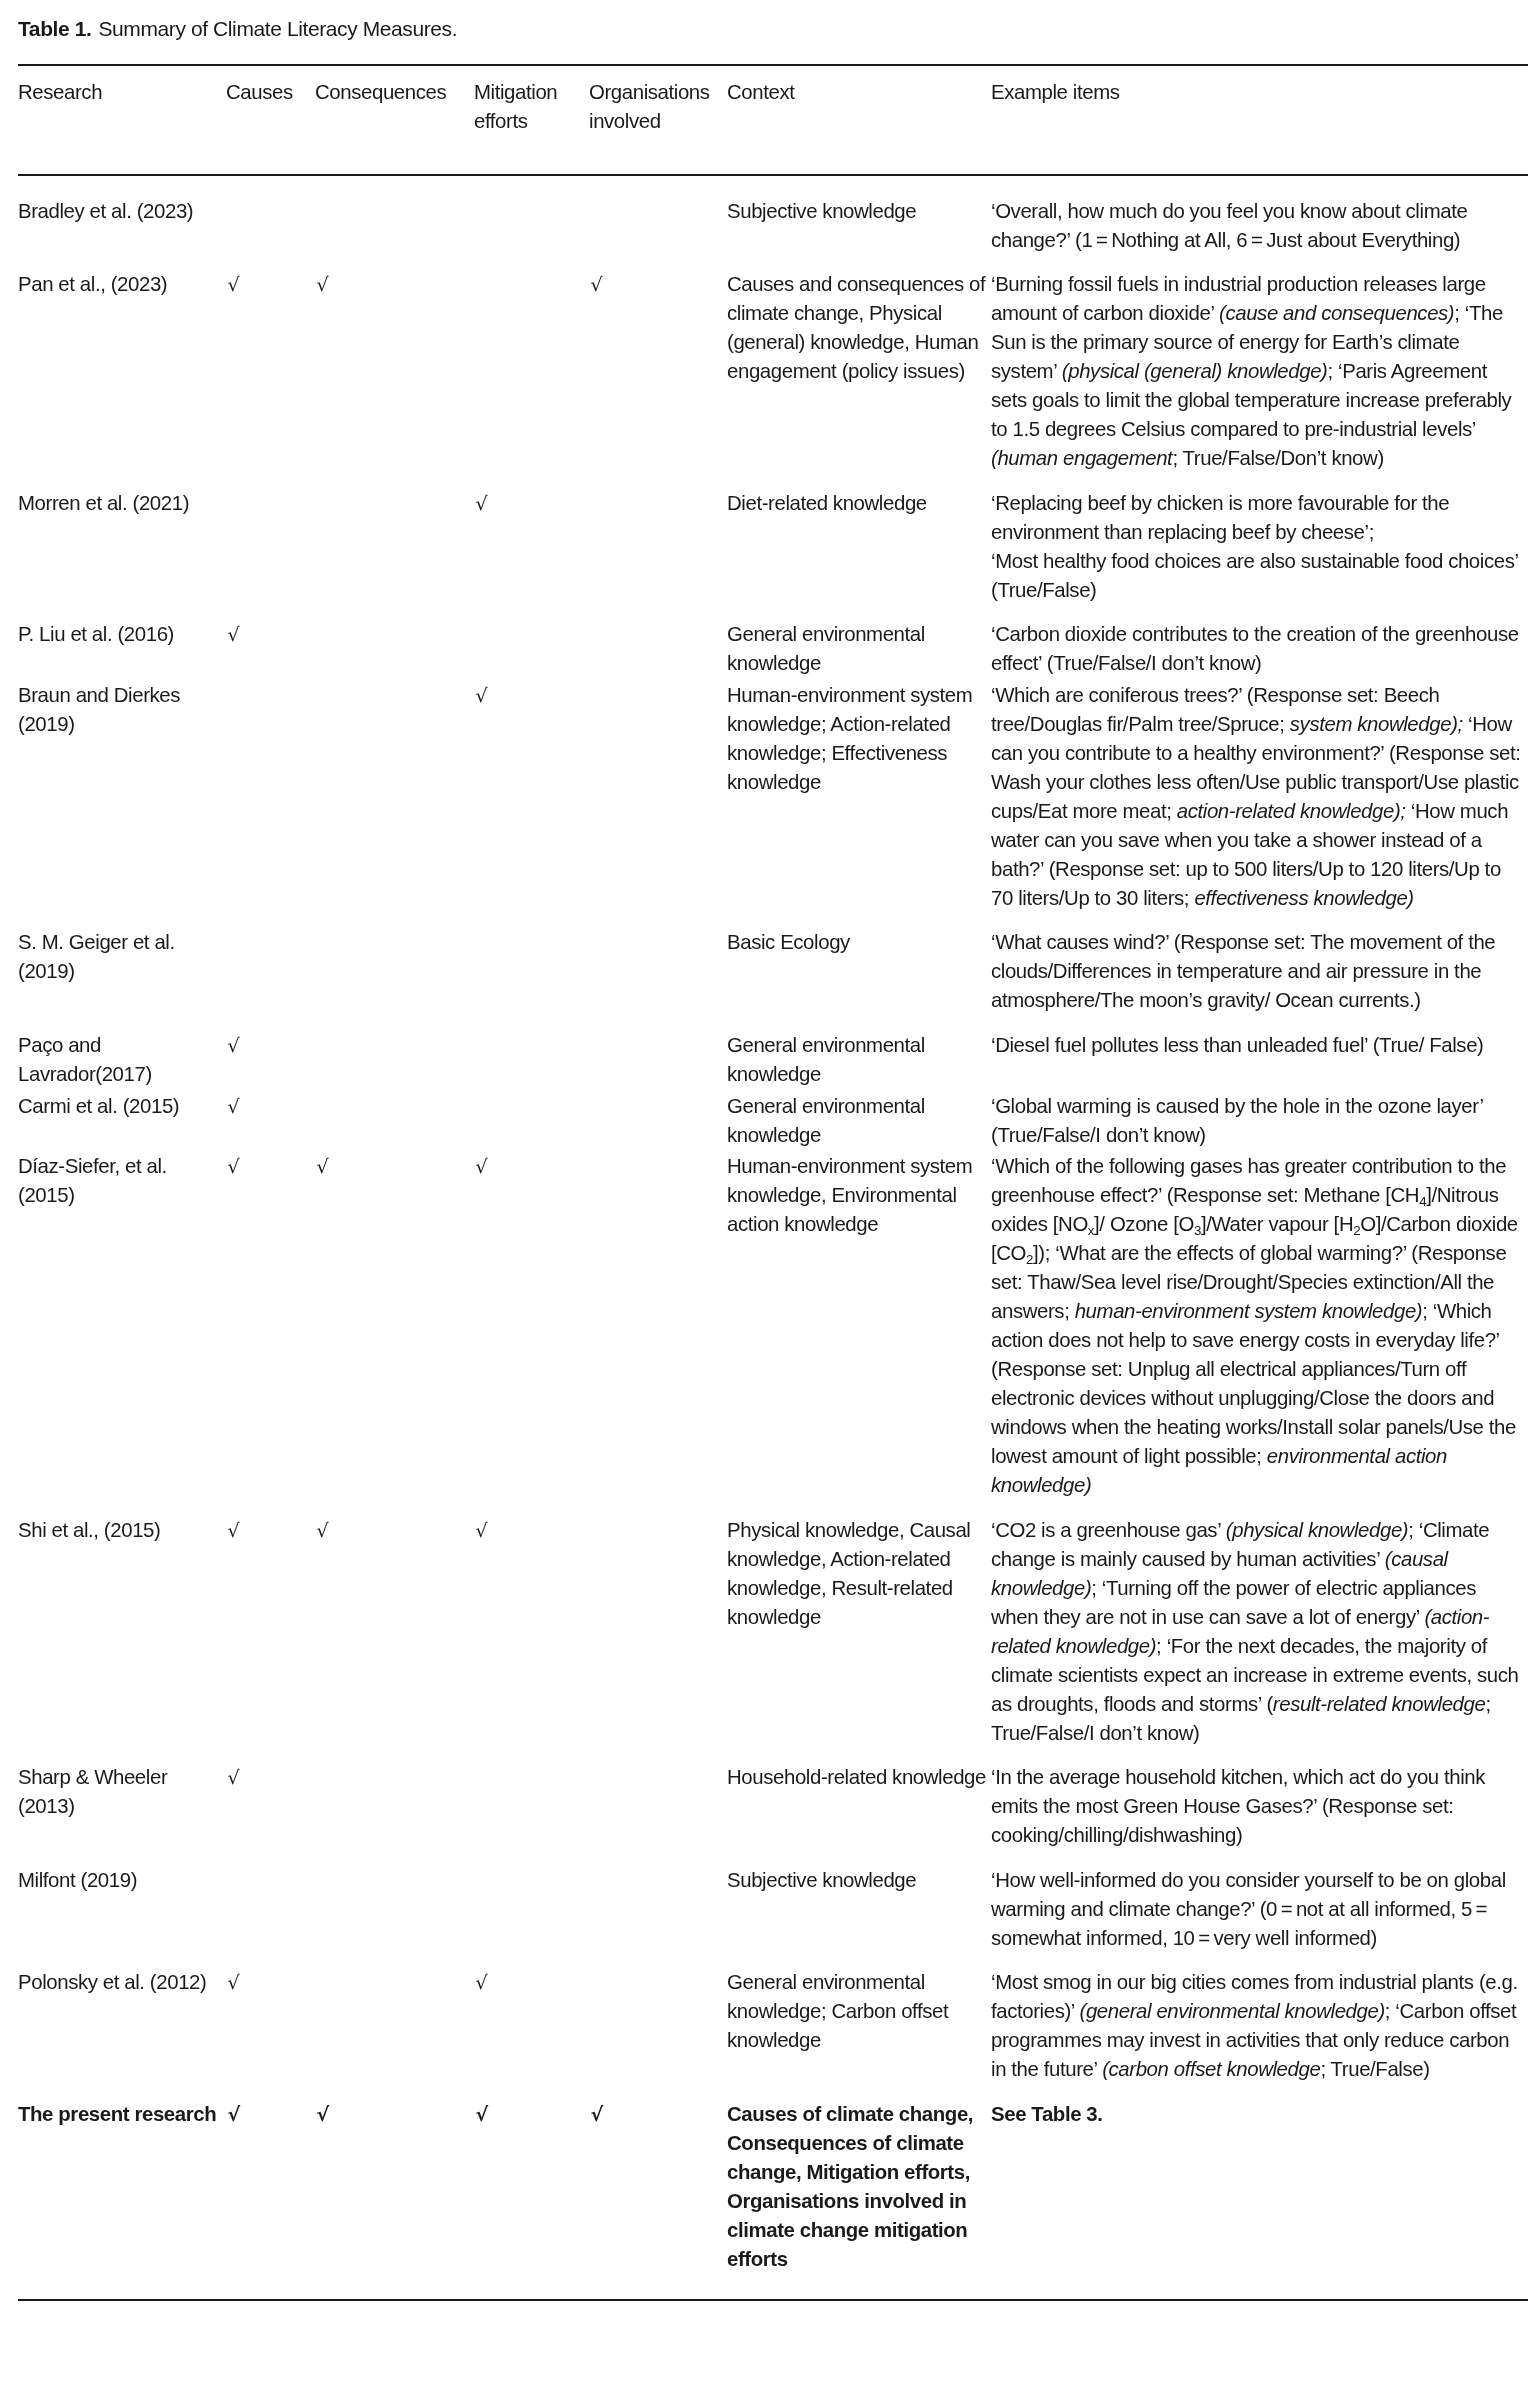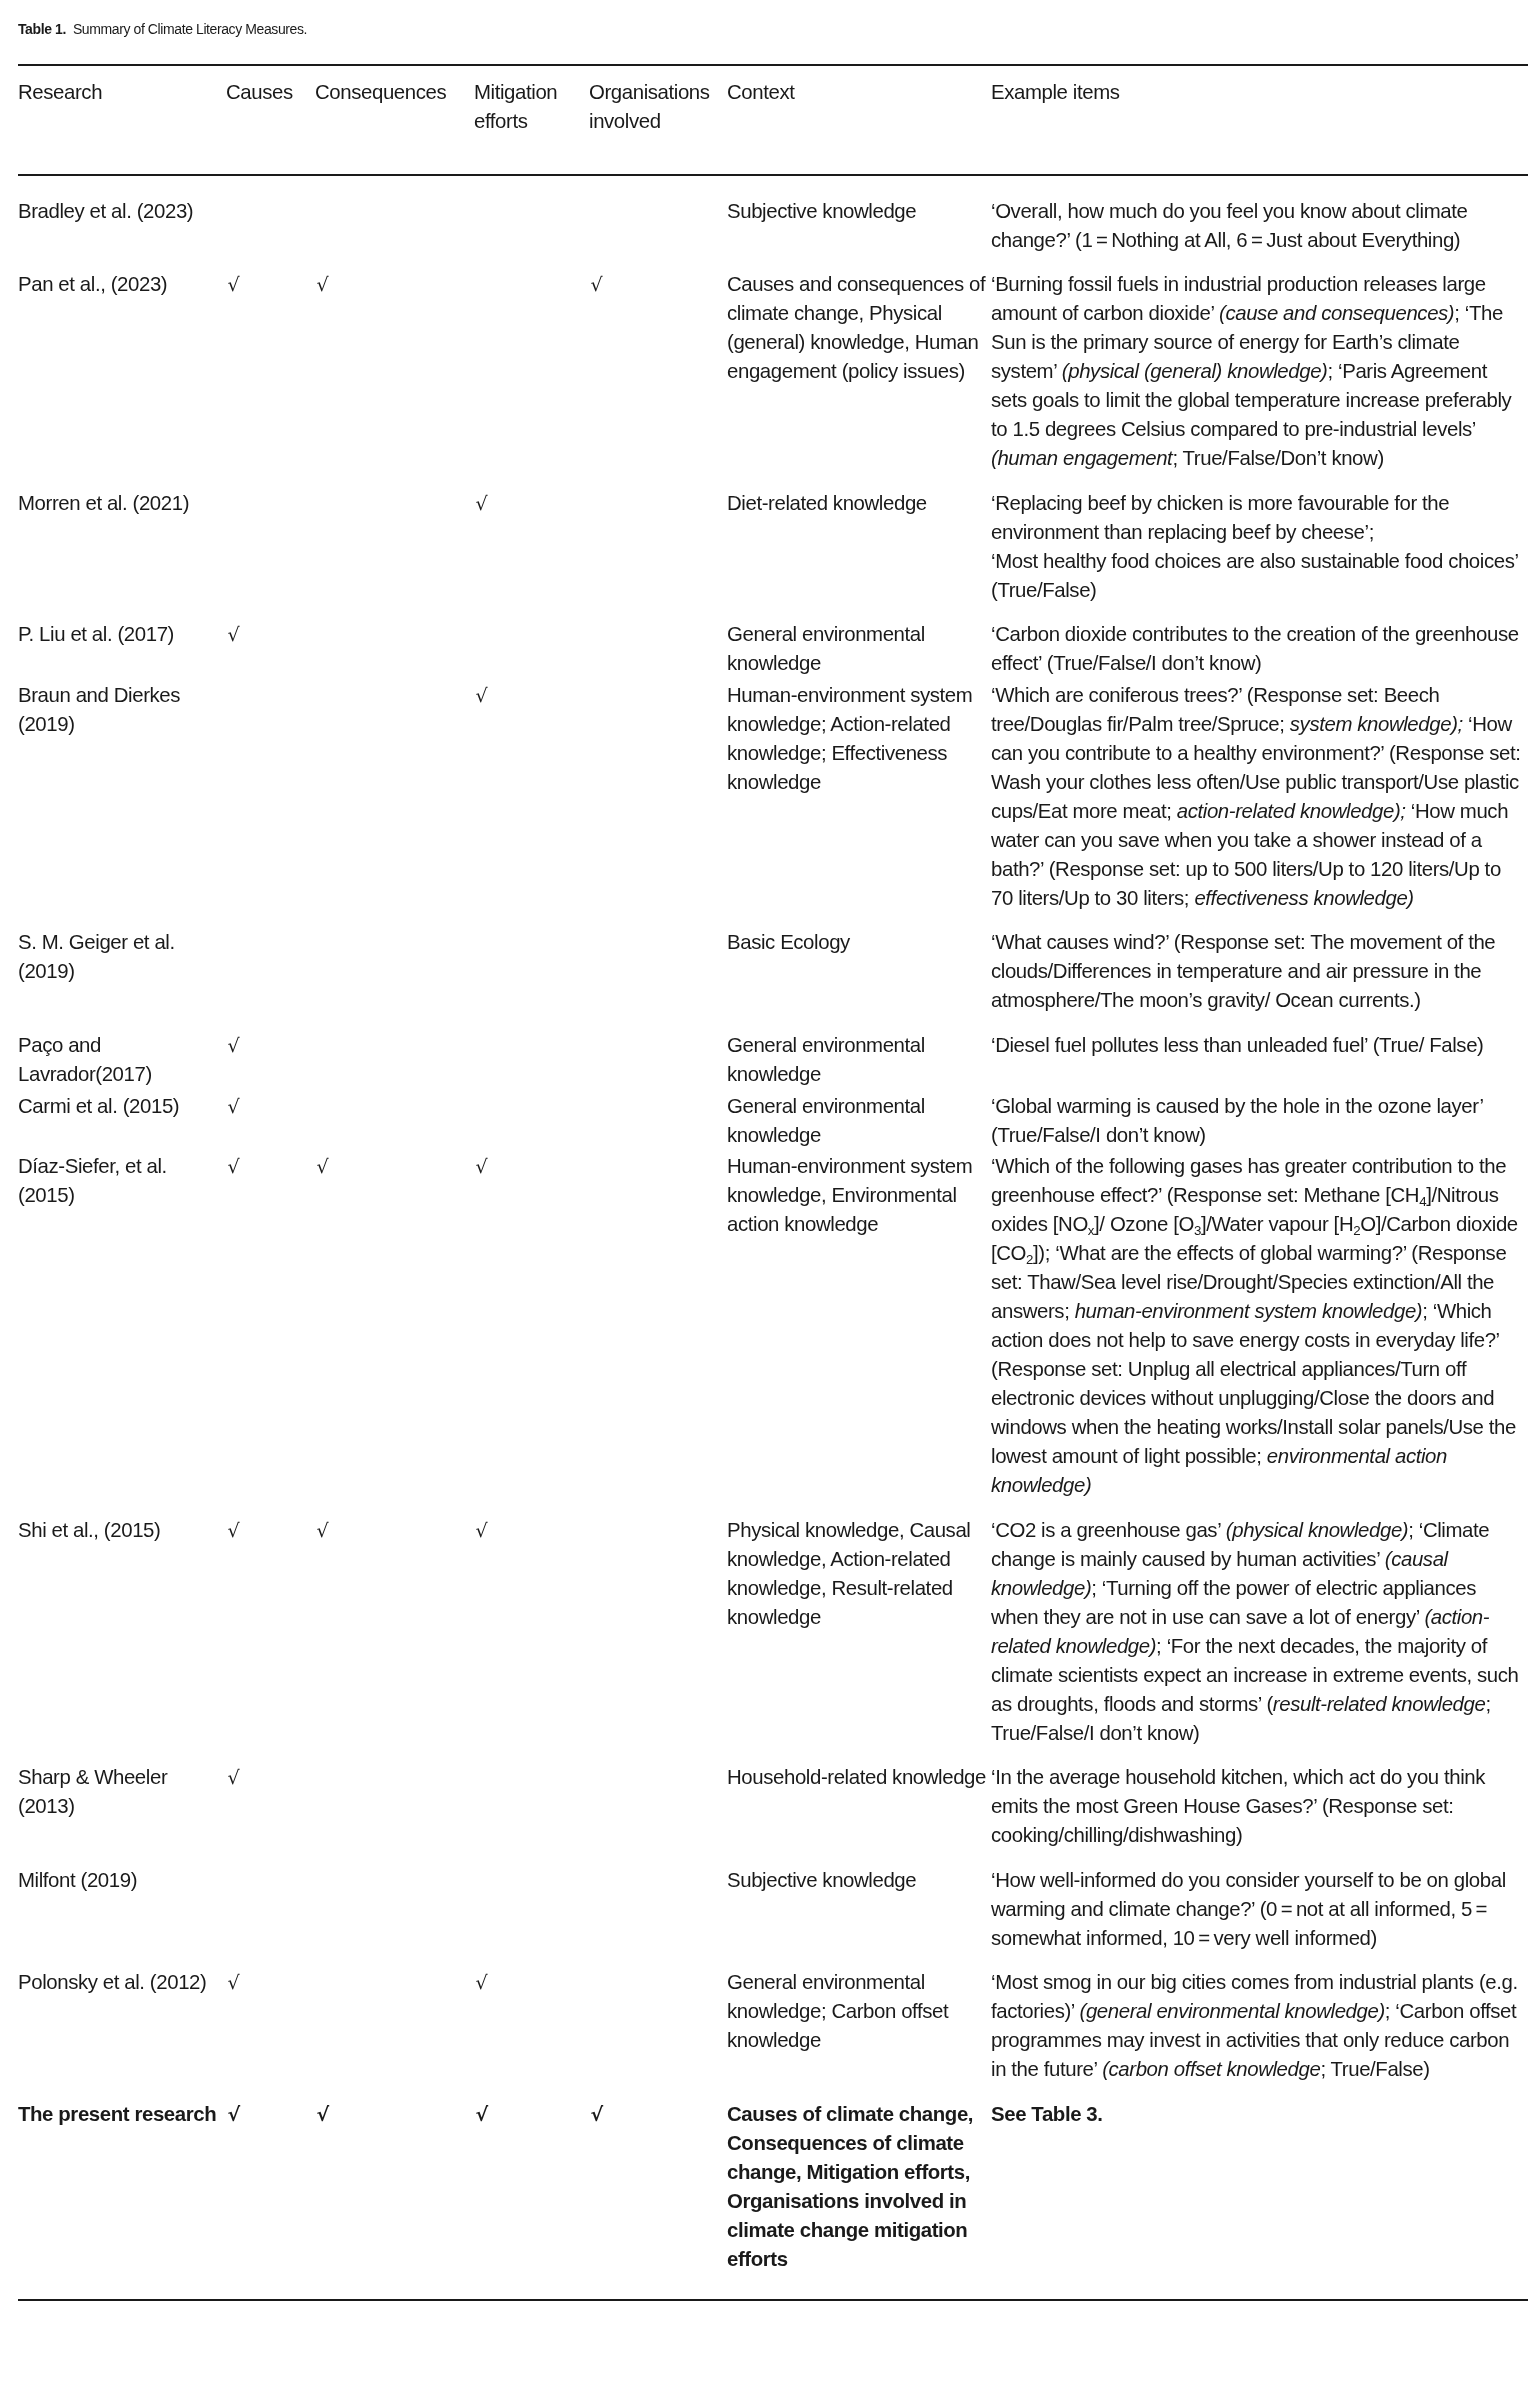--- a/index.html
+++ b/index.html
@@ -6,21 +6,21 @@
   body {
     width: 1529px;
     min-height: 2401px;
     font-family: "Liberation Sans", "DejaVu Sans", sans-serif;
     color: #1a1a1a;
     font-size: 20.4px;
     line-height: 29px;
     letter-spacing: -0.4px;
   }
   .page { position: relative; padding: 9.8px 14px 0 18px; }
-  .caption { margin: 5.6px 0 21px 0; font-size: 14px; line-height: 28px; }
+  .caption { margin: 5.6px 0 21px 0; font-size: 21px; line-height: 28px; }
   .caption .lbl { font-weight: bold; margin-right: 7px; }
   table.t {
     width: 1511px;
     border-collapse: collapse;
     table-layout: fixed;
     border-top: 2.8px solid #1a1a1a;
     border-bottom: 2.8px solid #1a1a1a;
   }
   table.t th, table.t td {
     text-align: left;
@@ -96,21 +96,21 @@
         <tr class="rpad">
           <td>Morren et al. (2021)</td>
           <td></td>
           <td></td>
           <td><span class="chk">√</span></td>
           <td></td>
           <td>Diet-related knowledge</td>
           <td><span>‘Replacing beef by chicken is more favourable for the environment than replacing beef by cheese’;</span><br><span>‘Most healthy food choices are also sustainable food choices’ (True/False)</span></td>
         </tr>
         <tr>
-          <td>P. Liu et al. (2017)</td>
+          <td>P. Liu et al. (2016)</td>
           <td><span class="chk">√</span></td>
           <td></td>
           <td></td>
           <td></td>
           <td>General environmental knowledge</td>
           <td><span>‘Carbon dioxide contributes to the creation of the greenhouse effect’ (True/False/I don’t know)</span></td>
         </tr>
         <tr class="rpad">
           <td>Braun and Dierkes (2019)</td>
           <td></td>

